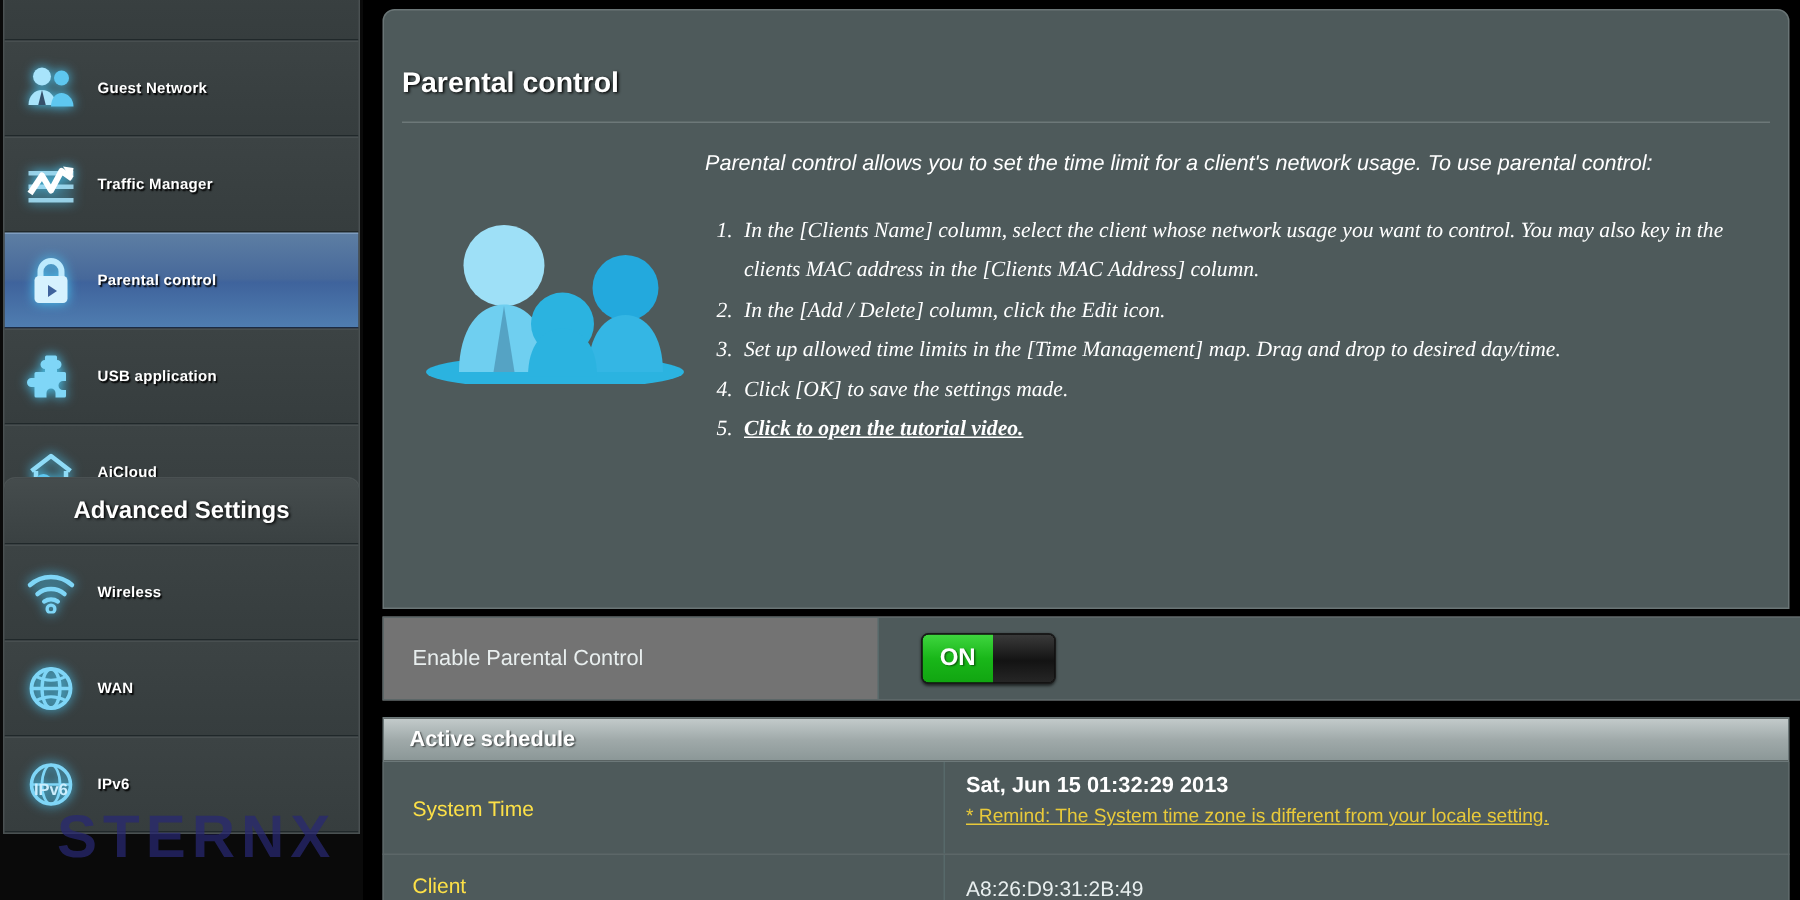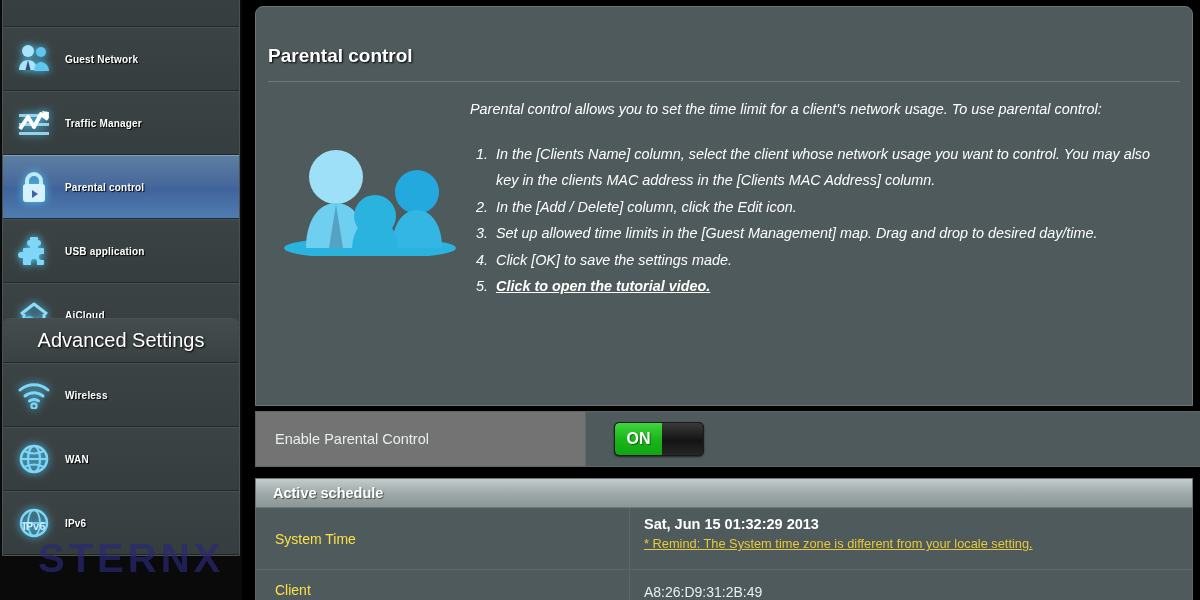--- a/index.html
+++ b/index.html
@@ -57,21 +57,21 @@
   .nav-item.active .arrow {
     position:absolute; right:-24px; top:0;
     width:0;height:0;
     border-top:32px solid transparent;
     border-bottom:32px solid transparent;
     border-left:24px solid #49699c;
   }
   .adv-header {
     height:44px;
     display:flex; align-items:center; justify-content:center;
-    color:#fff; font-size:20px; font-weight:normal;
+    color:#fff; font-size:16px; font-weight:bold;
     text-shadow:1px 1px 2px #000;
     background:linear-gradient(180deg,#454c4d 0%,#3a4142 100%);
     border-bottom:1px solid #20282a;
   }
 
   
   .gl { filter:drop-shadow(0 0 4px #49c8f5); }
 
   
   #watermark {
@@ -117,20 +117,21 @@
   }
   #desc-text {
     color:#ffffff;
     font-size:14.4px;
     font-style:italic;
     line-height:26.5px;
     padding-right:20px;
   }
   #desc-text ol {
     margin:18px 4px 0 22px;
+    font-family:Liberation Serif, serif;
   }
   #desc-text ol li { padding-left:4px; }
   #tutorial-link {
     color:#ffffff; font-weight:bold;
     text-decoration:underline;
     cursor:pointer;
   }
 
   
   #enable-row {
@@ -360,21 +361,21 @@
           <circle cx="91" cy="72" r="21" fill="#2bb3e0"></circle>
           <path d="M68 107 c0-21 10-32 23-32 s23 11 23 32 z" fill="#2bb3e0"></path>
         </svg>
       </div>
 
       <div id="desc-text">
         <div>Parental control allows you to set the time limit for a client's network usage. To use parental control:</div>
         <ol>
           <li>In the [Clients Name] column, select the client whose network usage you want to control. You may also key in the clients MAC address in the [Clients MAC Address] column.</li>
           <li>In the [Add / Delete] column, click the Edit icon.</li>
-          <li>Set up allowed time limits in the [Guest Management] map. Drag and drop to desired day/time.</li>
+          <li>Set up allowed time limits in the [Time Management] map. Drag and drop to desired day/time.</li>
           <li>Click [OK] to save the settings made.</li>
           <li>
             <span id="tutorial-link">Click to open the tutorial video.</span>
           </li>
         </ol>
       </div>
     </div>
   </div>
 
   <div id="enable-row">

